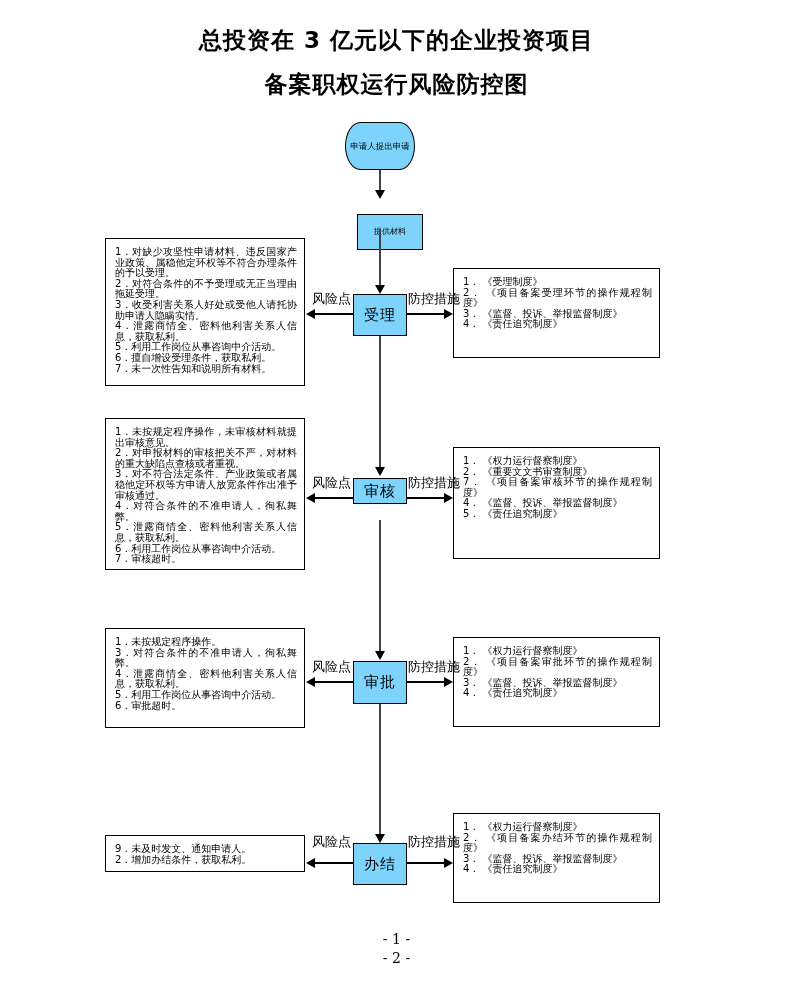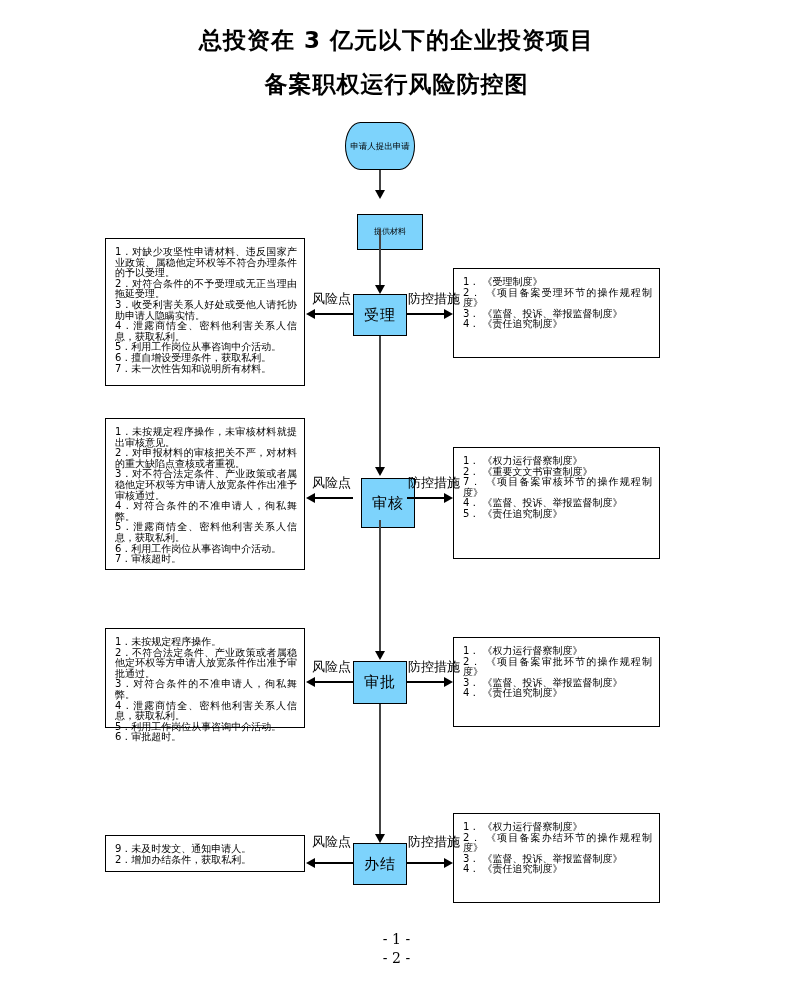--- a/index.html
+++ b/index.html
@@ -163,21 +163,21 @@
 <div class="vline" style="left:379px; top:229px; height:60px;"></div>
 <div class="arrow-down" style="left:375px; top:285px;"></div>
 
 <div class="node" style="left:353px; top:294px; width:54px; height:42px;">
   <span class="node-label big">受理</span>
 </div>
 
 <div class="vline" style="left:379px; top:336px; height:135px;"></div>
 <div class="arrow-down" style="left:375px; top:467px;"></div>
 
-<div class="node" style="left:353px; top:478px; width:54px; height:50px;margin-left:8px;">
+<div class="node" style="left:353px; top:478px; width:54px; height:26px;">
   <span class="node-label big">审核</span>
 </div>
 
 <div class="vline" style="left:379px; top:520px; height:135px;"></div>
 <div class="arrow-down" style="left:375px; top:651px;"></div>
 
 <div class="node" style="left:353px; top:661px; width:54px; height:43px;">
   <span class="node-label big">审批</span>
 </div>
 
@@ -239,21 +239,20 @@
     <li>5． 《责任追究制度》</li>
   </ul>
 </div>
 <div class="hline" style="left:407px; top:497px; width:38px;"></div>
 <div class="arrow-right" style="left:444px; top:493px;"></div>
 <div class="edge-label" style="left:408px; top:477px;">防控措施</div>
 
 <div class="detail-box" style="left:105px; top:628px; width:200px; height:100px;">
   <ul class="detail-list">
     <li>1．未按规定程序操作。</li>
-    <li>2．不符合法定条件、产业政策或者属稳他定环权等方申请人放宽条件作出准予审批通过。</li>
     <li>3．对符合条件的不准申请人，徇私舞弊。</li>
     <li>4．泄露商情全、密料他利害关系人信息，获取私利。</li>
     <li>5．利用工作岗位从事咨询中介活动。</li>
     <li>6．审批超时。</li>
   </ul>
 </div>
 <div class="hline" style="left:315px; top:681px; width:38px;"></div>
 <div class="arrow-left" style="left:306px; top:677px;"></div>
 <div class="edge-label" style="left:312px; top:661px;">风险点</div>
 

